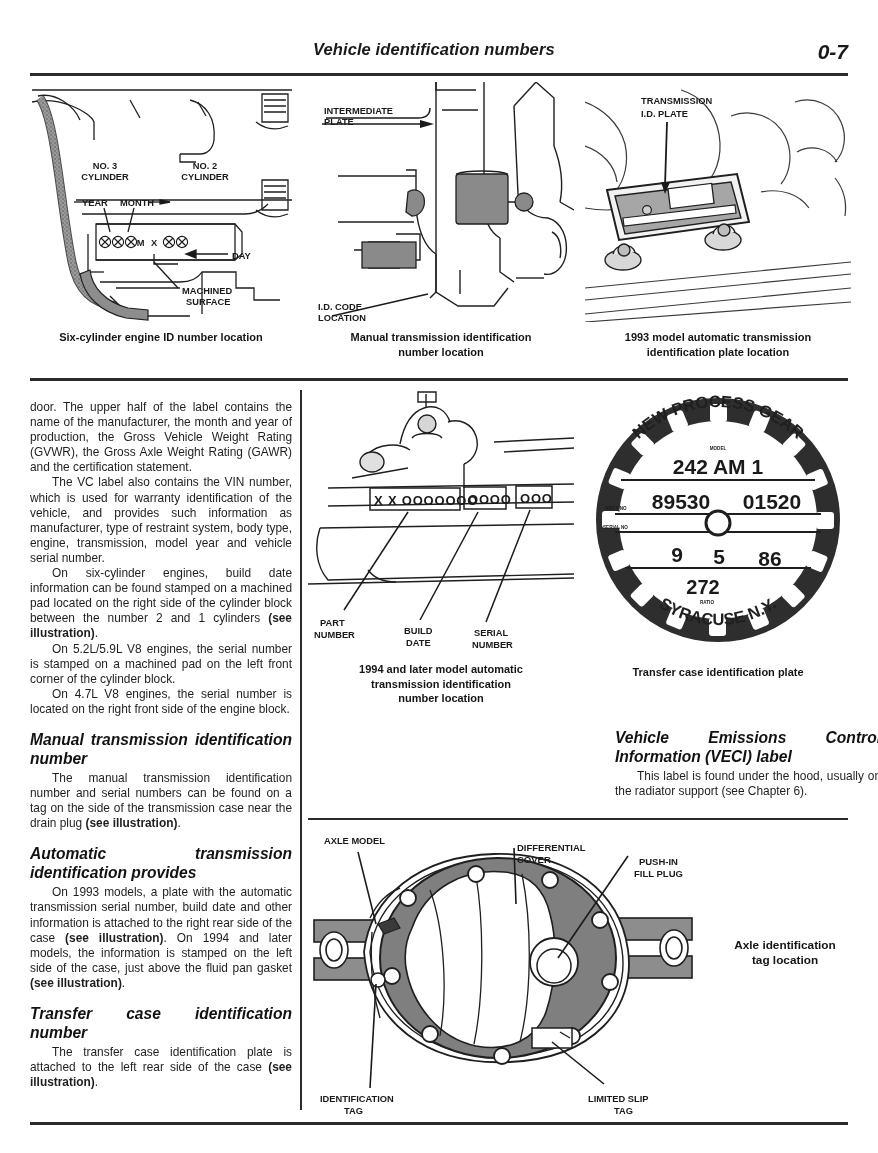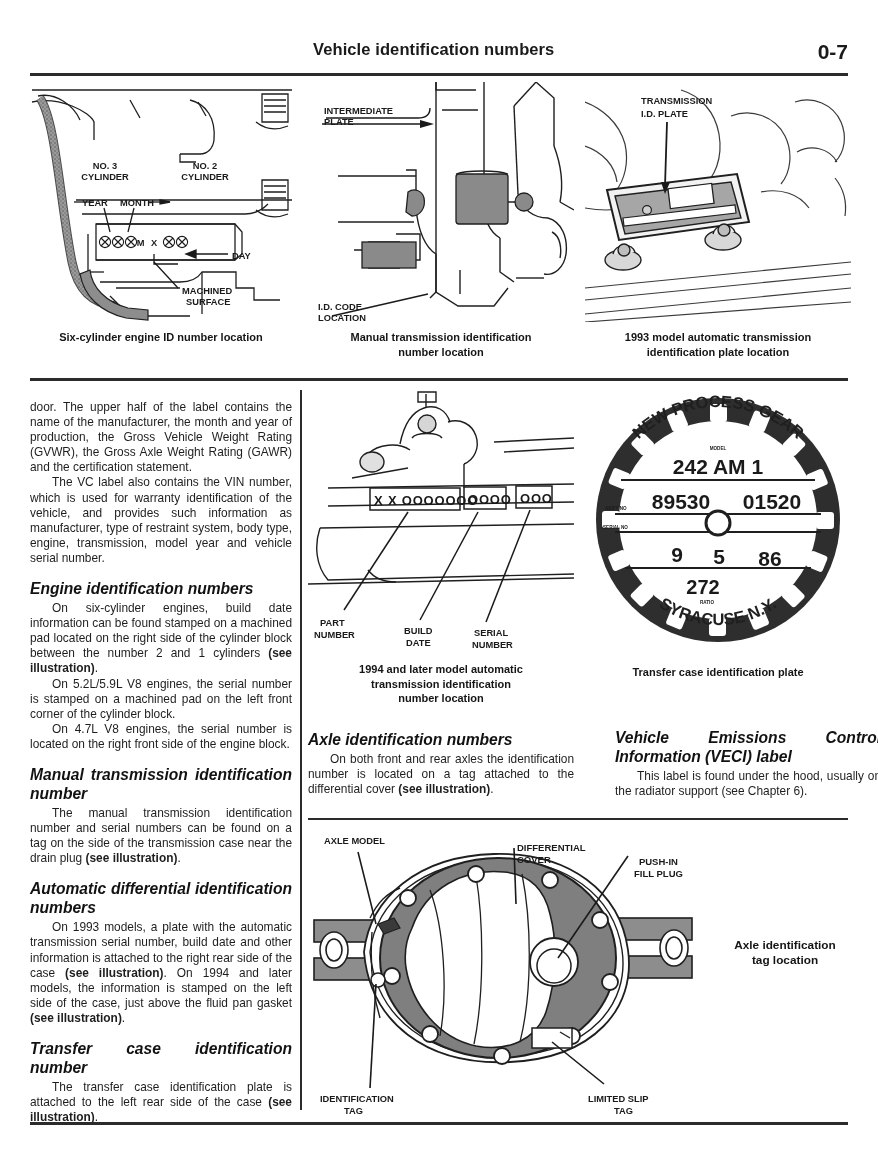--- a/index.html
+++ b/index.html
@@ -9,21 +9,21 @@
     background:#ffffff;
     font-family:"Liberation Sans", sans-serif;
     color:#1b1b1b;
     position:relative;
     overflow:hidden;
   }
   .page{position:absolute;left:0;top:0;width:878px;height:1153px;}
 
   
   .header{
-    position:absolute;left:30px;top:40px;width:818px;height:26px;
+    position:absolute;left:30px;top:40px;width:818px;height:26px;font-style:italic;
   }
   .header-title{
     position:absolute;left:283px;top:0;
     font-size:16.5px;font-weight:bold;letter-spacing:.1px;
     color:#1a1a1a;
   }
   .header-page{
     position:absolute;right:0;top:0;
     font-size:21px;font-weight:bold;color:#1a1a1a;
   }
@@ -508,39 +508,34 @@
   <div style="position:absolute;left:634px;top:856px;font-size:9.5px;font-weight:bold;
               line-height:11.5px;text-align:center;color:#1a1a1a;">PUSH-IN<br>FILL PLUG</div>
 
   <div class="cap cap-axle" style="white-space:pre-line;font-size:11.8px;line-height:15px;">Axle identification
 tag location</div>
 
   <div class="col col-left">
     <p class="noind">door. The upper half of the label contains the name of the manufacturer, the month and year of production, the Gross Vehicle Weight Rating (GVWR), the Gross Axle Weight Rating (GAWR) and the certification statement.</p>
     <p>The VC label also contains the VIN number, which is used for warranty identification of the vehicle, and provides such information as manufacturer, type of restraint system, body type, engine, transmission, model year and vehicle serial number.</p>
 
-    <h3>Engine identification numbers</h3>
     <p><span>On six-cylinder engines, build date information can be found stamped on a machined pad located on the right side of the cylinder block between the number 2 and 1 cylinders </span><b>(see illustration)</b><span>.</span></p>
     <p>On 5.2L/5.9L V8 engines, the serial number is stamped on a machined pad on the left front corner of the cylinder block.</p>
     <p>On 4.7L V8 engines, the serial number is located on the right front side of the engine block.</p>
 
     <h3>Manual transmission identification number</h3>
     <p><span>The manual transmission identification number and serial numbers can be found on a tag on the side of the transmission case near the drain plug </span><b>(see illustration)</b><span>.</span></p>
 
-    <h3>Automatic differential identification numbers</h3>
+    <h3>Automatic transmission identification provides</h3>
     <p><span>On 1993 models, a plate with the automatic transmission serial number, build date and other information is attached to the right rear side of the case </span><b>(see illustration)</b><span>. On 1994 and later models, the information is stamped on the left side of the case, just above the fluid pan gasket </span><b>(see illustration)</b><span>.</span></p>
 
     <h3>Transfer case identification number</h3>
     <p><span>The transfer case identification plate is attached to the left rear side of the case </span><b>(see illustration)</b><span>.</span></p>
   </div>
 
-  <div class="col col-mid">
-    <h3 style="margin-top:0">Axle identification numbers</h3>
-    <p><span>On both front and rear axles the identification number is located on a tag attached to the differential cover </span><b>(see illustration)</b><span>.</span></p>
-  </div>
 
   <div class="col col-right">
     <h3 style="margin-top:0">Vehicle Emissions Control Information (VECI) label</h3>
     <p>This label is found under the hood, usually on the radiator support (see Chapter 6).</p>
   </div>
 
   <div class="rule rule-bottom"></div>
 </div>
 
 </body></html>

